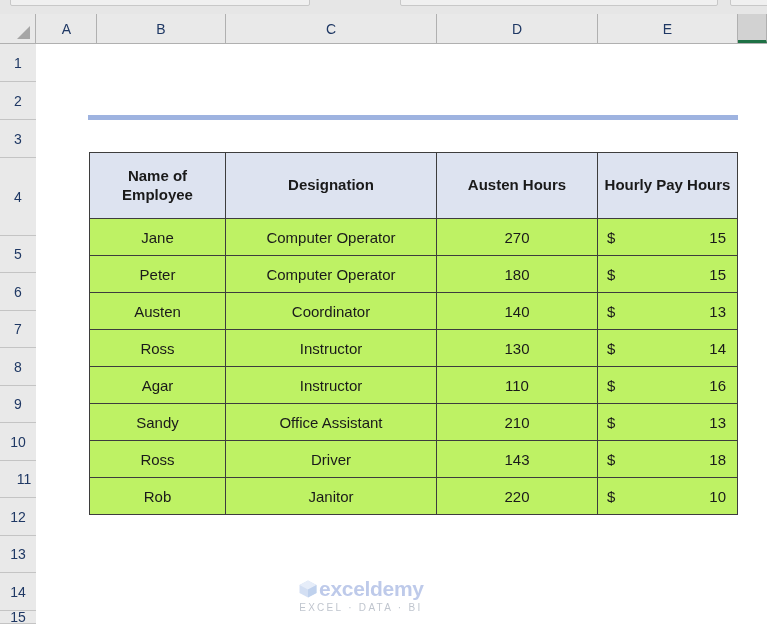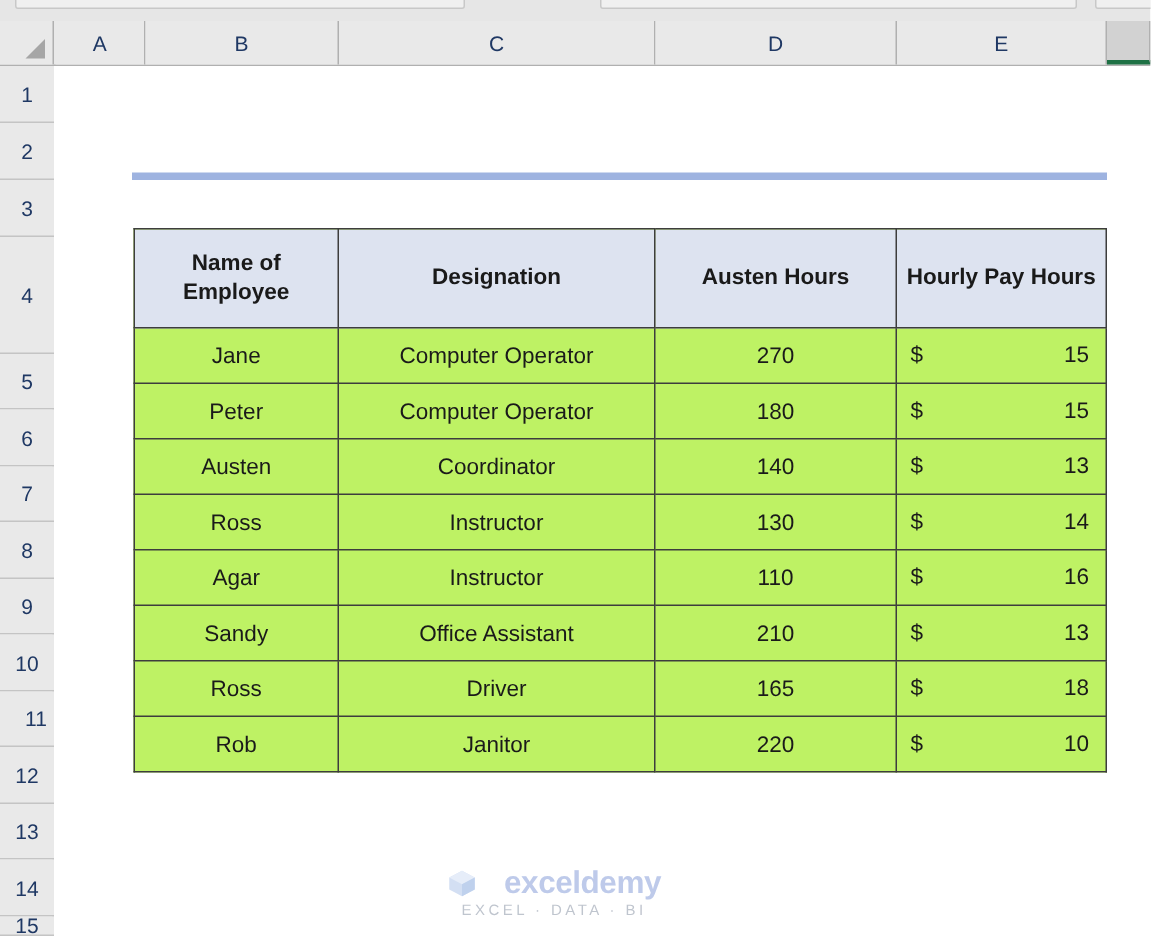--- a/index.html
+++ b/index.html
@@ -185,21 +185,21 @@
     left: 298px; top: 578px;
     display: flex;
     flex-direction: column;
     align-items: center;
     pointer-events: none;
     opacity: 0.9;
   }
   .wm-row {
     display: flex;
     align-items: center;
-    gap: 18px;
+    gap: 1px;
   }
   .wm-mark {
     width: 20px; height: 20px;
     position: relative;
   }
   .wm-word {
     font-size: 21px;
     font-weight: bold;
     color: #b7c5e8;
     letter-spacing: -0.3px;
@@ -321,21 +321,21 @@
           <td class="c-desg">Office Assistant</td>
           <td class="c-hours">210</td>
           <td class="c-rate acct">
             <span class="sym">$</span>
             <span class="amt">13</span>
           </td>
         </tr>
         <tr>
           <td class="c-name">Ross</td>
           <td class="c-desg">Driver</td>
-          <td class="c-hours">165</td>
+          <td class="c-hours">143</td>
           <td class="c-rate acct">
             <span class="sym">$</span>
             <span class="amt">18</span>
           </td>
         </tr>
         <tr>
           <td class="c-name">Rob</td>
           <td class="c-desg">Janitor</td>
           <td class="c-hours">220</td>
           <td class="c-rate acct">

